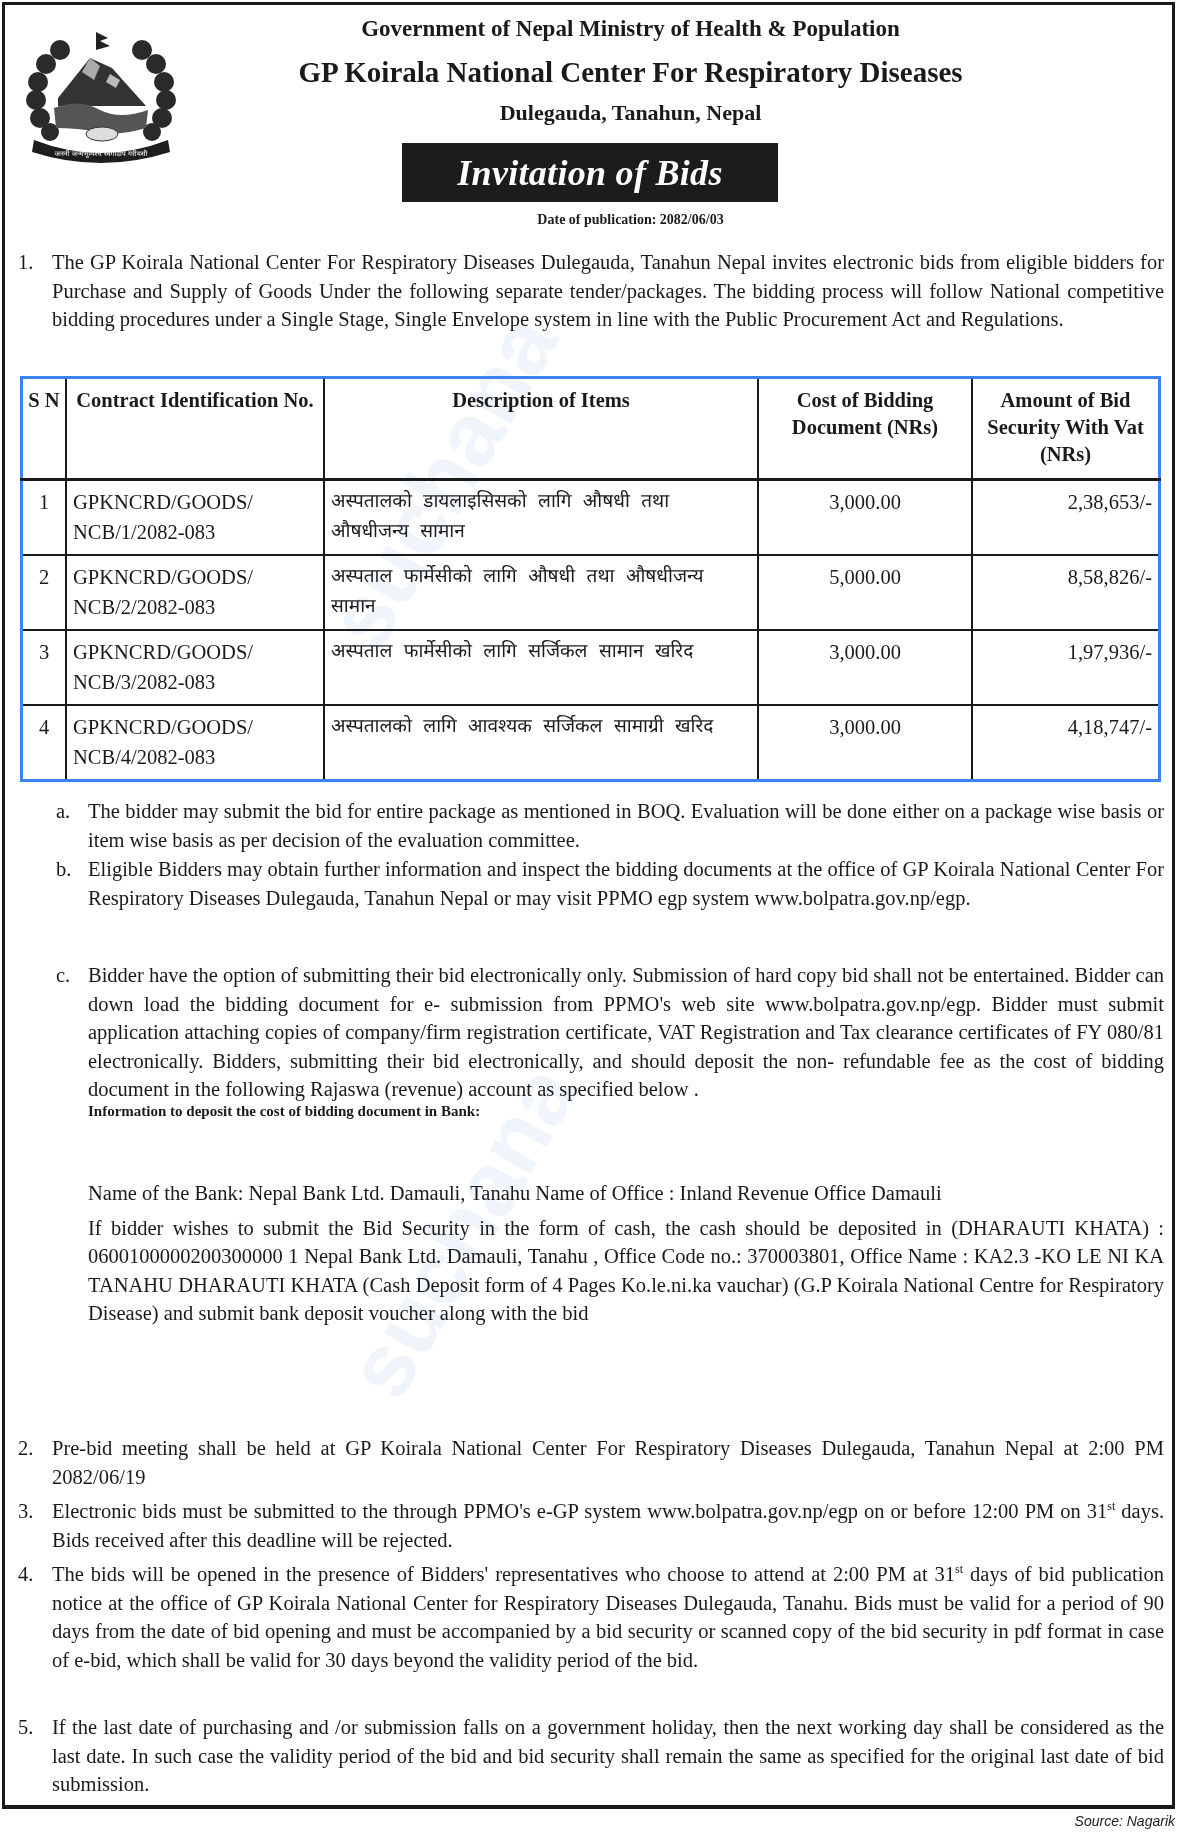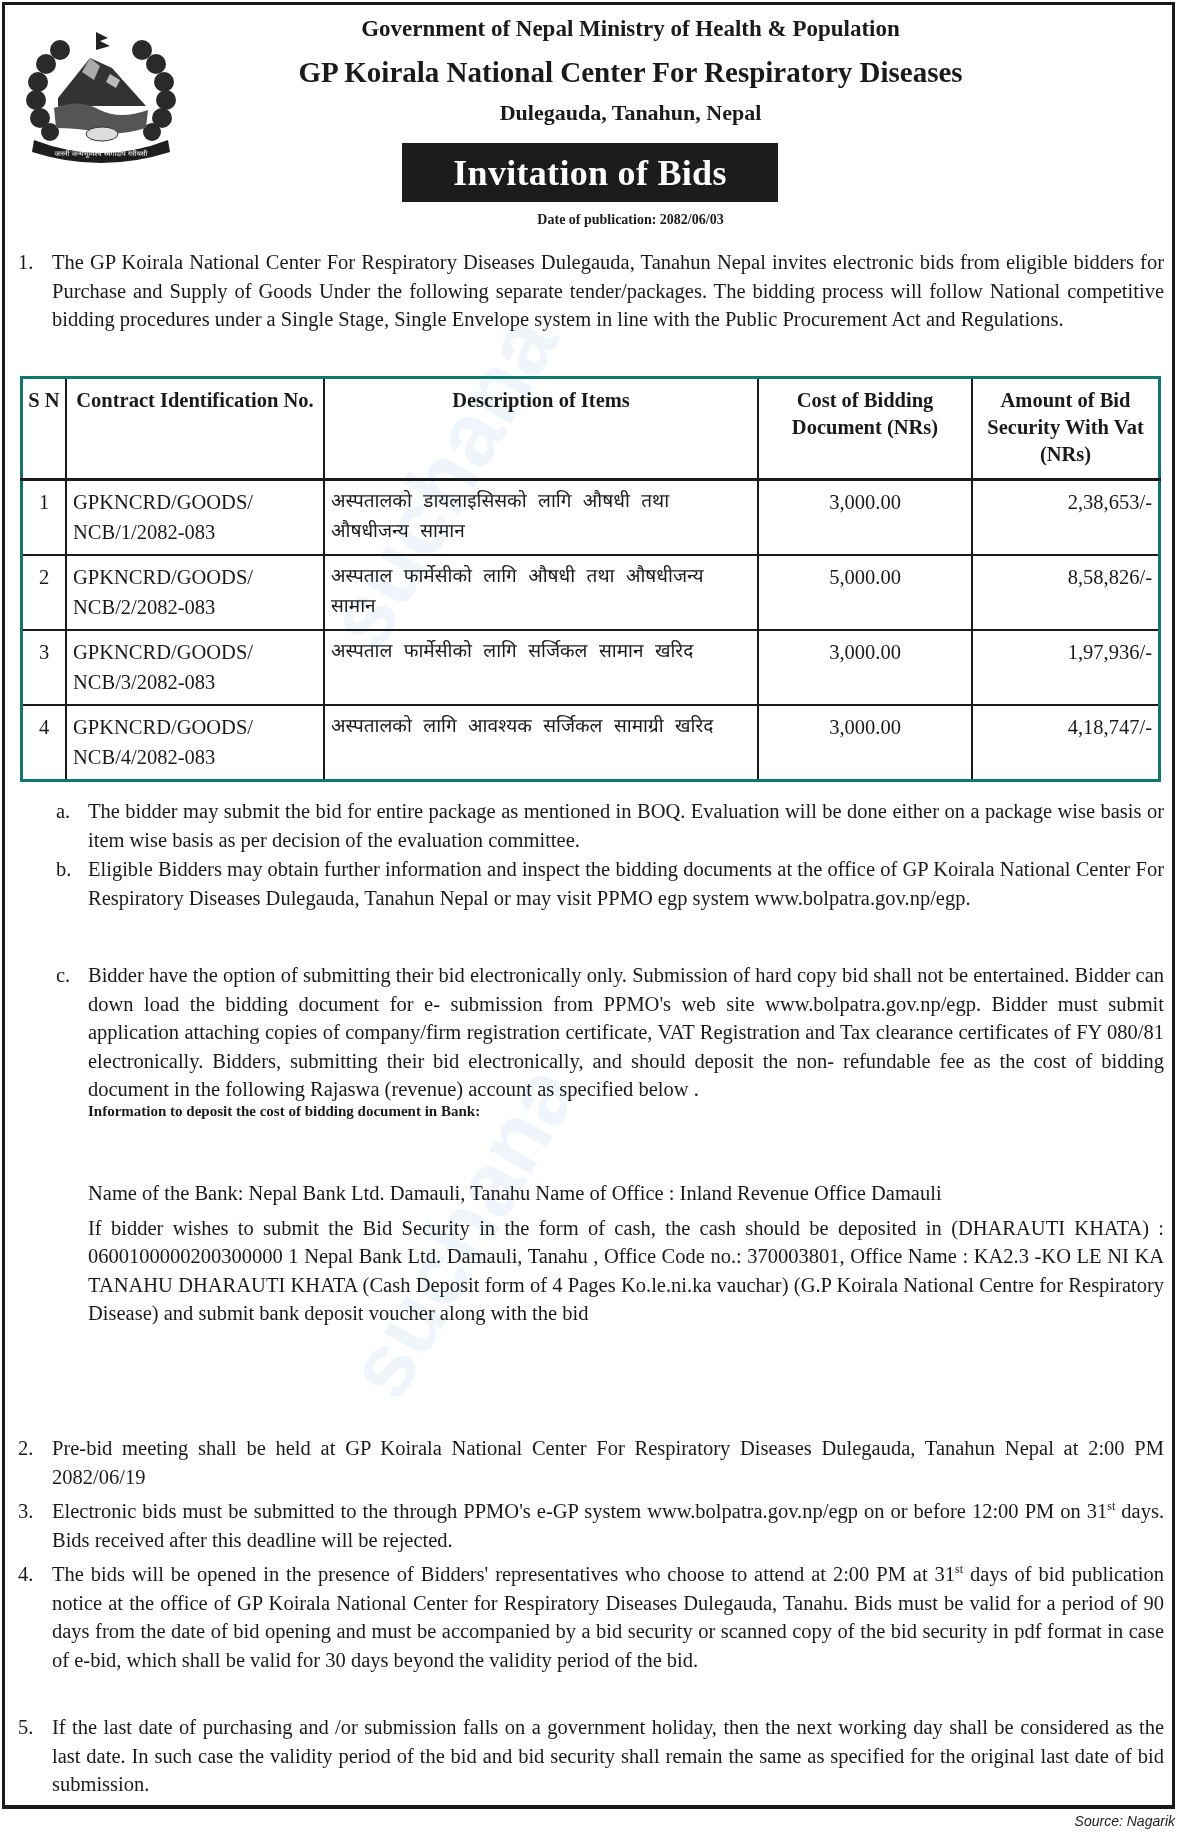--- a/index.html
+++ b/index.html
@@ -12,37 +12,37 @@
     border: 3px solid #1a1a1a; border-bottom-width: 4px; box-sizing: border-box;
   }
   .logo { position: absolute; left: 20px; top: 28px; width: 162px; height: 140px; }
   .hdr { position: absolute; left: 0; width: 1181px; text-align: center; font-weight: bold; padding-left: 40px; }
   .hdr1 { top: 16px; font-size: 23px; }
   .hdr2 { top: 56px; font-size: 29px; }
   .hdr3 { top: 100px; font-size: 22px; }
   .title-box {
     position: absolute; left: 402px; top: 143px; width: 376px; height: 59px;
     background: #1c1c1c; color: #fff; font-weight: bold; font-size: 36px;
-    display: flex; align-items: center; justify-content: center; letter-spacing: 0.3px;
+    display: flex; align-items: center; justify-content: center; letter-spacing: 0.3px; font-style: italic;
   }
   .pubdate { top: 212px; font-size: 14px; }
   .para { position: absolute; font-size: 20.5px; line-height: 28.5px; text-align: justify; }
   .num { position: absolute; font-size: 20.5px; line-height: 28.5px; }
   .p1 { left: 52px; top: 248px; width: 1112px; }
   .n1 { left: 18px; top: 248px; }
 
   table.bids {
     position: absolute; left: 20px; top: 376px; width: 1141px;
     border-collapse: collapse; font-size: 20.5px; line-height: 30px;
   }
   table.bids th, table.bids td {
     border: 2px solid #1a1a1a; vertical-align: top; padding: 6px 6px;
   }
   table.bids th { font-weight: bold; text-align: center; line-height: 27px; padding: 8px 4px 10px 4px; }
-  table.bids { border: 3px solid #0f766e; padding-left: 44px; }
+  table.bids { border: 3px solid #3b82f6; padding-left: 44px; }
   table.bids thead tr { border-bottom: 3px solid #1a1a1a; }
   td.sn { text-align: center; width: 30px; }
   td.cid { width: 244px; }
   td.desc { width: 420px; font-family: Liberation Mono, monospace; font-size: 19px; line-height: 30px; }
   td.cost { text-align: center; width: 200px; }
   td.amt { text-align: right; }
   tbody tr td { height: 61px; }
 
   .sub { position: absolute; font-size: 20.5px; line-height: 28.5px; text-align: justify; }
   .subl { position: absolute; font-size: 20.5px; line-height: 28.5px; }

